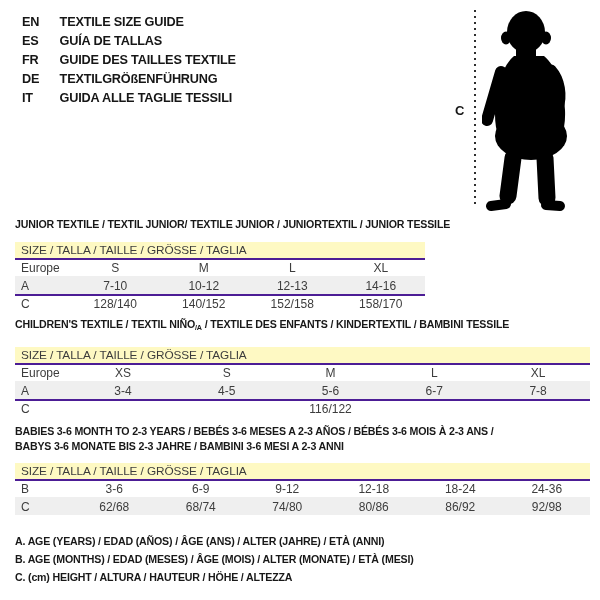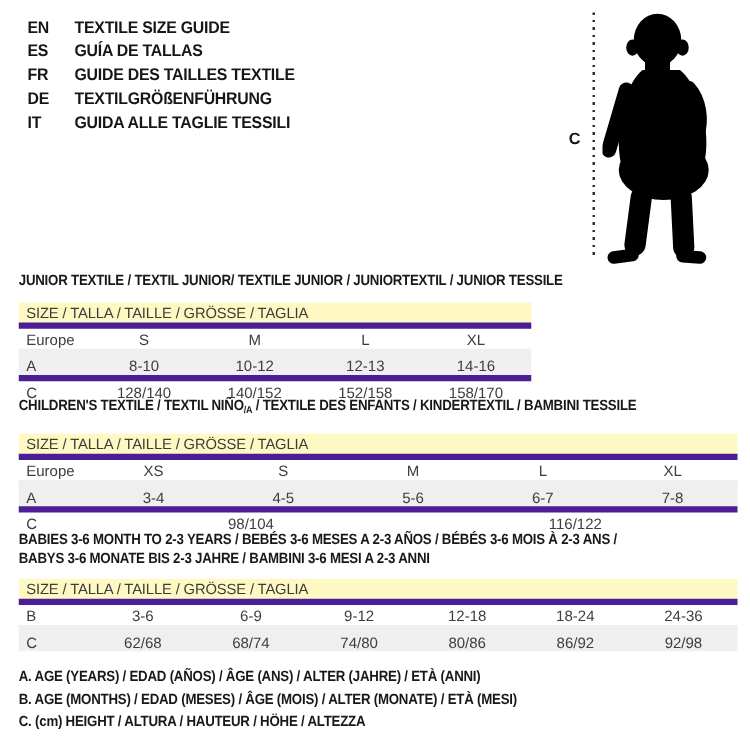--- a/index.html
+++ b/index.html
@@ -57,22 +57,22 @@
   }
   .thead {
     height: 16px; line-height: 16px;
     background: #fef9c3;
     padding-left: 6px;
     font-size: 11.8px; color: #3c3c3c;
     letter-spacing: -0.1px;
     white-space: nowrap;
   }
   .trow {
-    display: flex; height: 16px; align-items: flex-end;
-    border-top: 5px solid #4c1d95;
+    display: flex; height: 16px; align-items: center;
+    border-top: 2px solid #4c1d95;
   }
   .trow.shaded { background: #efefef; border-top-color: #efefef; }
   .tlabel { width: 50px; flex: none; padding-left: 6px; }
   .tcell { flex: 1; text-align: center; }
 
   
   .notes { position: absolute; left: 15px; top: 532px; }
   .note-line {
     font-weight: bold; font-size: 11.8px; letter-spacing: -0.2px;
     color: #181818; line-height: 18px; white-space: nowrap;
@@ -131,21 +131,21 @@
       <div class="thead">SIZE / TALLA / TAILLE / GRÖSSE / TAGLIA</div>
       <div class="trow">
         <span class="tlabel">Europe</span>
         <span class="tcell">S</span>
         <span class="tcell">M</span>
         <span class="tcell">L</span>
         <span class="tcell">XL</span>
       </div>
       <div class="trow shaded">
         <span class="tlabel">A</span>
-        <span class="tcell">8-10</span>
+        <span class="tcell">7-10</span>
         <span class="tcell">10-12</span>
         <span class="tcell">12-13</span>
         <span class="tcell">14-16</span>
       </div>
       <div class="trow">
         <span class="tlabel">C</span>
         <span class="tcell">128/140</span>
         <span class="tcell">140/152</span>
         <span class="tcell">152/158</span>
         <span class="tcell">158/170</span>
@@ -166,21 +166,20 @@
       <div class="trow shaded">
         <span class="tlabel">A</span>
         <span class="tcell">3-4</span>
         <span class="tcell">4-5</span>
         <span class="tcell">5-6</span>
         <span class="tcell">6-7</span>
         <span class="tcell">7-8</span>
       </div>
       <div class="trow">
         <span class="tlabel">C</span>
-        <span class="tcell">98/104</span>
         <span class="tcell">116/122</span>
       </div>
     </div>
 
   <div class="section-title" style="top:424px;">
     <div>BABIES 3-6 MONTH TO 2-3 YEARS / BEBÉS 3-6 MESES A 2-3 AÑOS / BÉBÉS 3-6 MOIS À 2-3 ANS /</div>
     <div>BABYS 3-6 MONATE BIS 2-3 JAHRE / BAMBINI 3-6 MESI A 2-3 ANNI</div>
   </div>
   <div class="tbl" style="top:463px; width:575px;">
       <div class="thead">SIZE / TALLA / TAILLE / GRÖSSE / TAGLIA</div>

